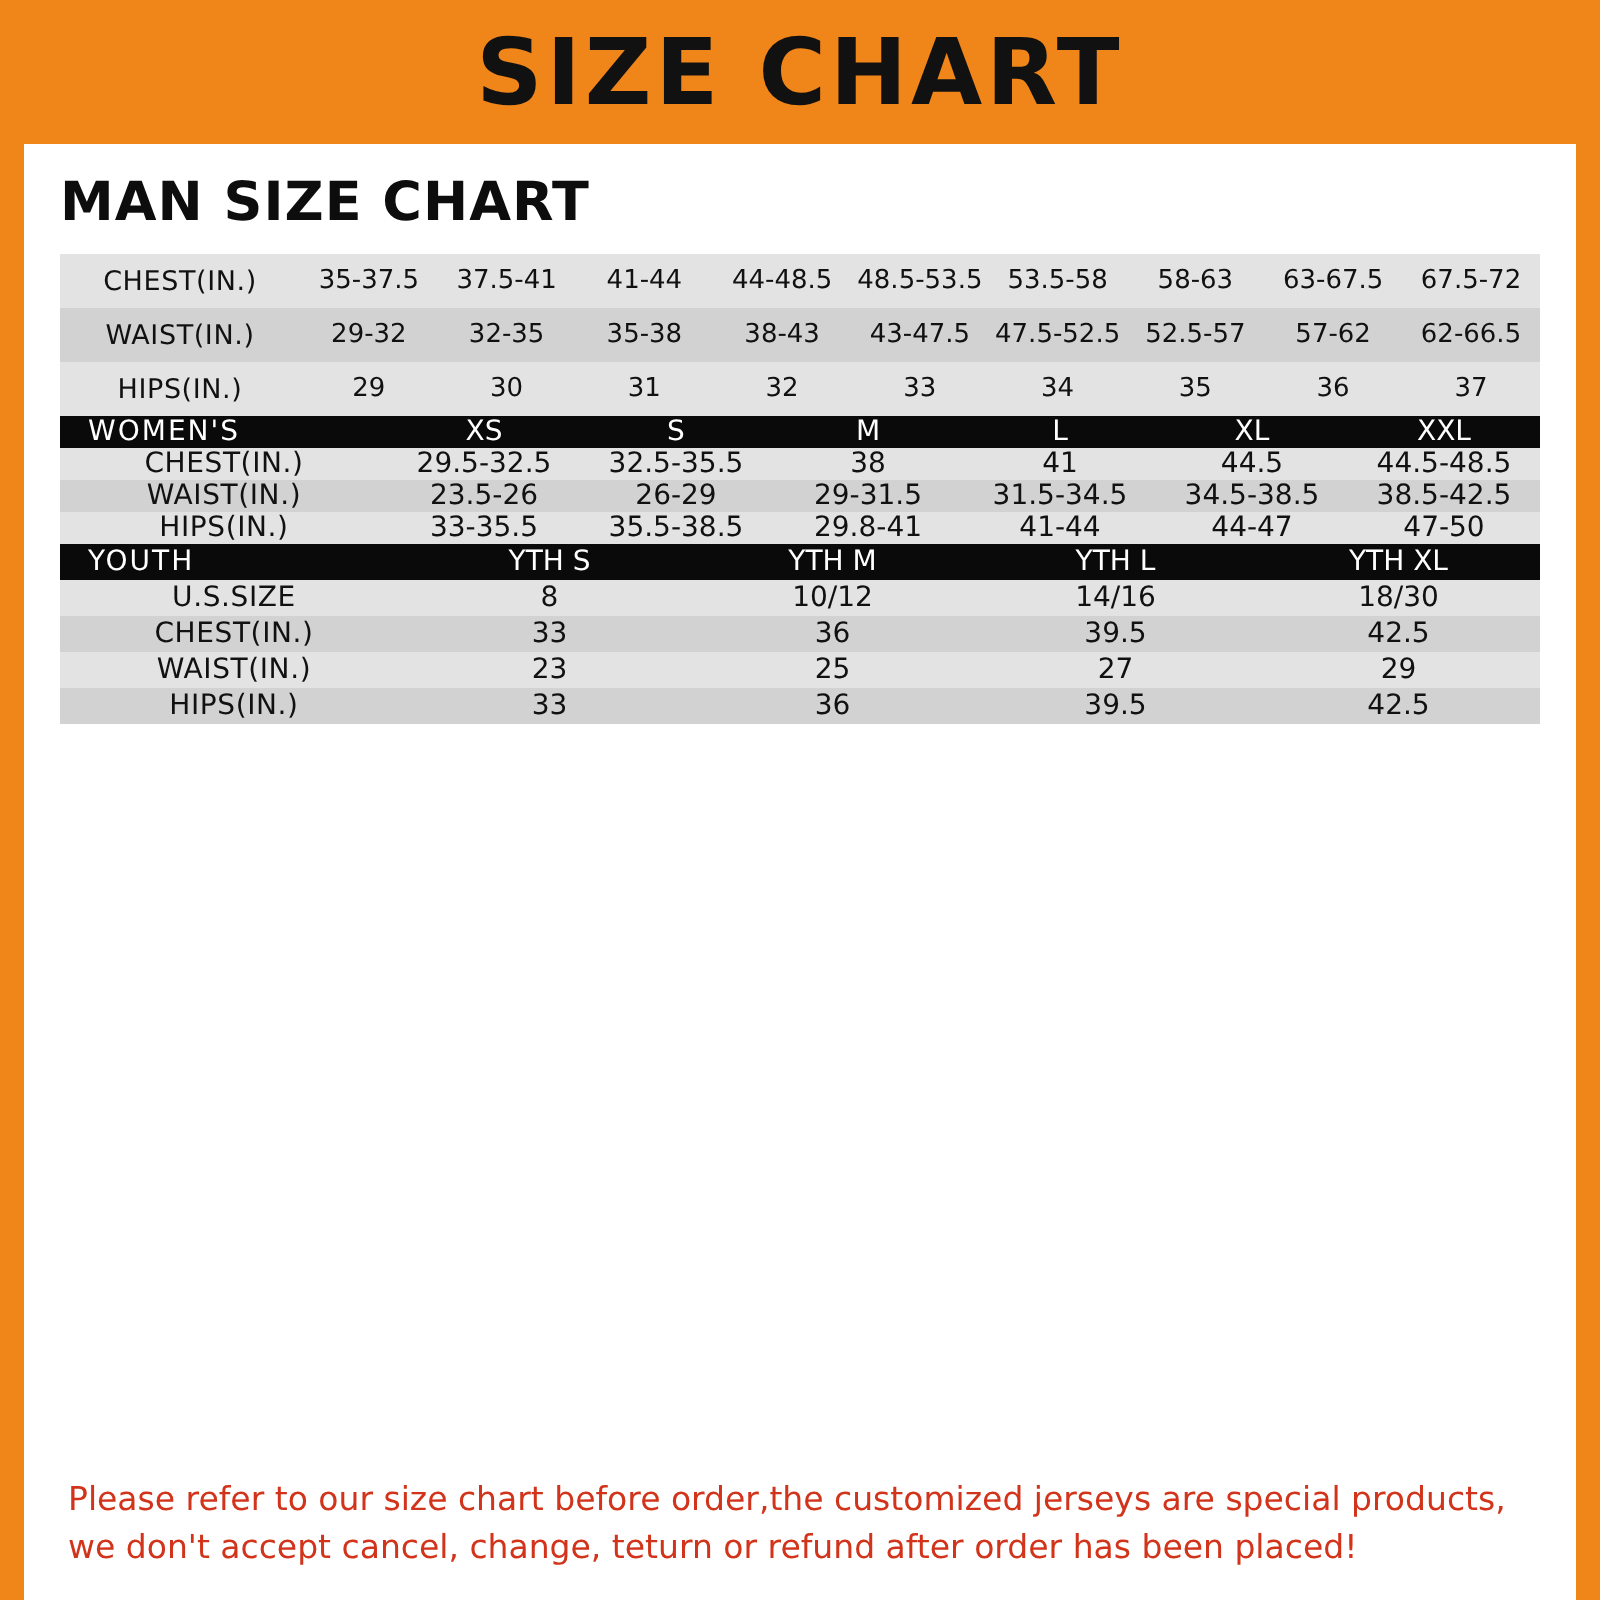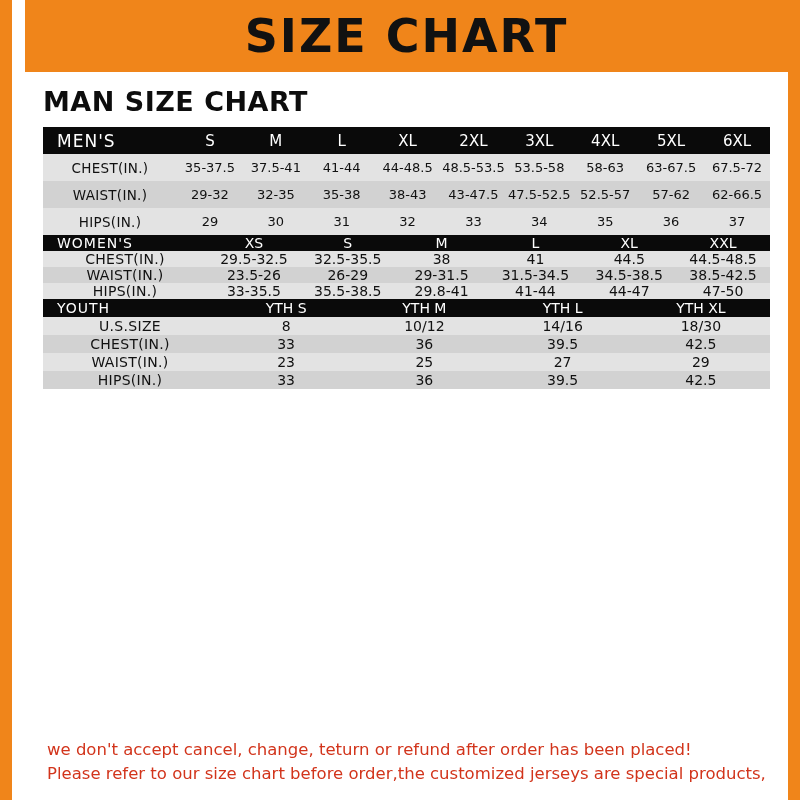--- a/index.html
+++ b/index.html
@@ -17,21 +17,20 @@
   .page {
     position: relative;
     width: 800px;
     height: 800px;
     box-sizing: border-box;
     border-left: 12px solid #f0851a;
     border-right: 12px solid #f0851a;
     background: #ffffff;
     display: flex;
     flex-direction: column;
-    padding-left: 13px;
   }
   .banner {
     background: #f0851a;
     height: 72px;
     display: flex;
     align-items: center;
     justify-content: center;
     flex: 0 0 auto;
   }
   .banner-title {
@@ -112,32 +111,20 @@
   <div class="banner">
     <div class="banner-title">SIZE CHART</div>
   </div>
 
   <div class="content">
 
     <div class="men">
       <div class="section-title">MAN SIZE CHART</div>
       <table class="size-table">
         <tbody>
-          <tr class="hdr-row">
-            <td class="rowlabel men-label">MEN'S</td>
-            <td>S</td>
-            <td>M</td>
-            <td>L</td>
-            <td>XL</td>
-            <td>2XL</td>
-            <td>3XL</td>
-            <td>4XL</td>
-            <td>5XL</td>
-            <td>6XL</td>
-          </tr>
           <tr class="row-a">
             <td class="rowlabel men-label">CHEST(IN.)</td>
             <td>35-37.5</td>
             <td>37.5-41</td>
             <td>41-44</td>
             <td>44-48.5</td>
             <td>48.5-53.5</td>
             <td>53.5-58</td>
             <td>58-63</td>
             <td>63-67.5</td>
@@ -252,17 +239,17 @@
             <td>39.5</td>
             <td>42.5</td>
           </tr>
         </tbody>
       </table>
     </div>
 
   </div>
 
   <div class="footer-note">
+    <div>Please refer to our size chart before order,the customized jerseys are special products,</div>
     <div>we don't accept cancel, change, teturn or refund after order has been placed!</div>
-    <div>Please refer to our size chart before order,the customized jerseys are special products,</div>
   </div>
 
 </div>
 
 </body></html>

